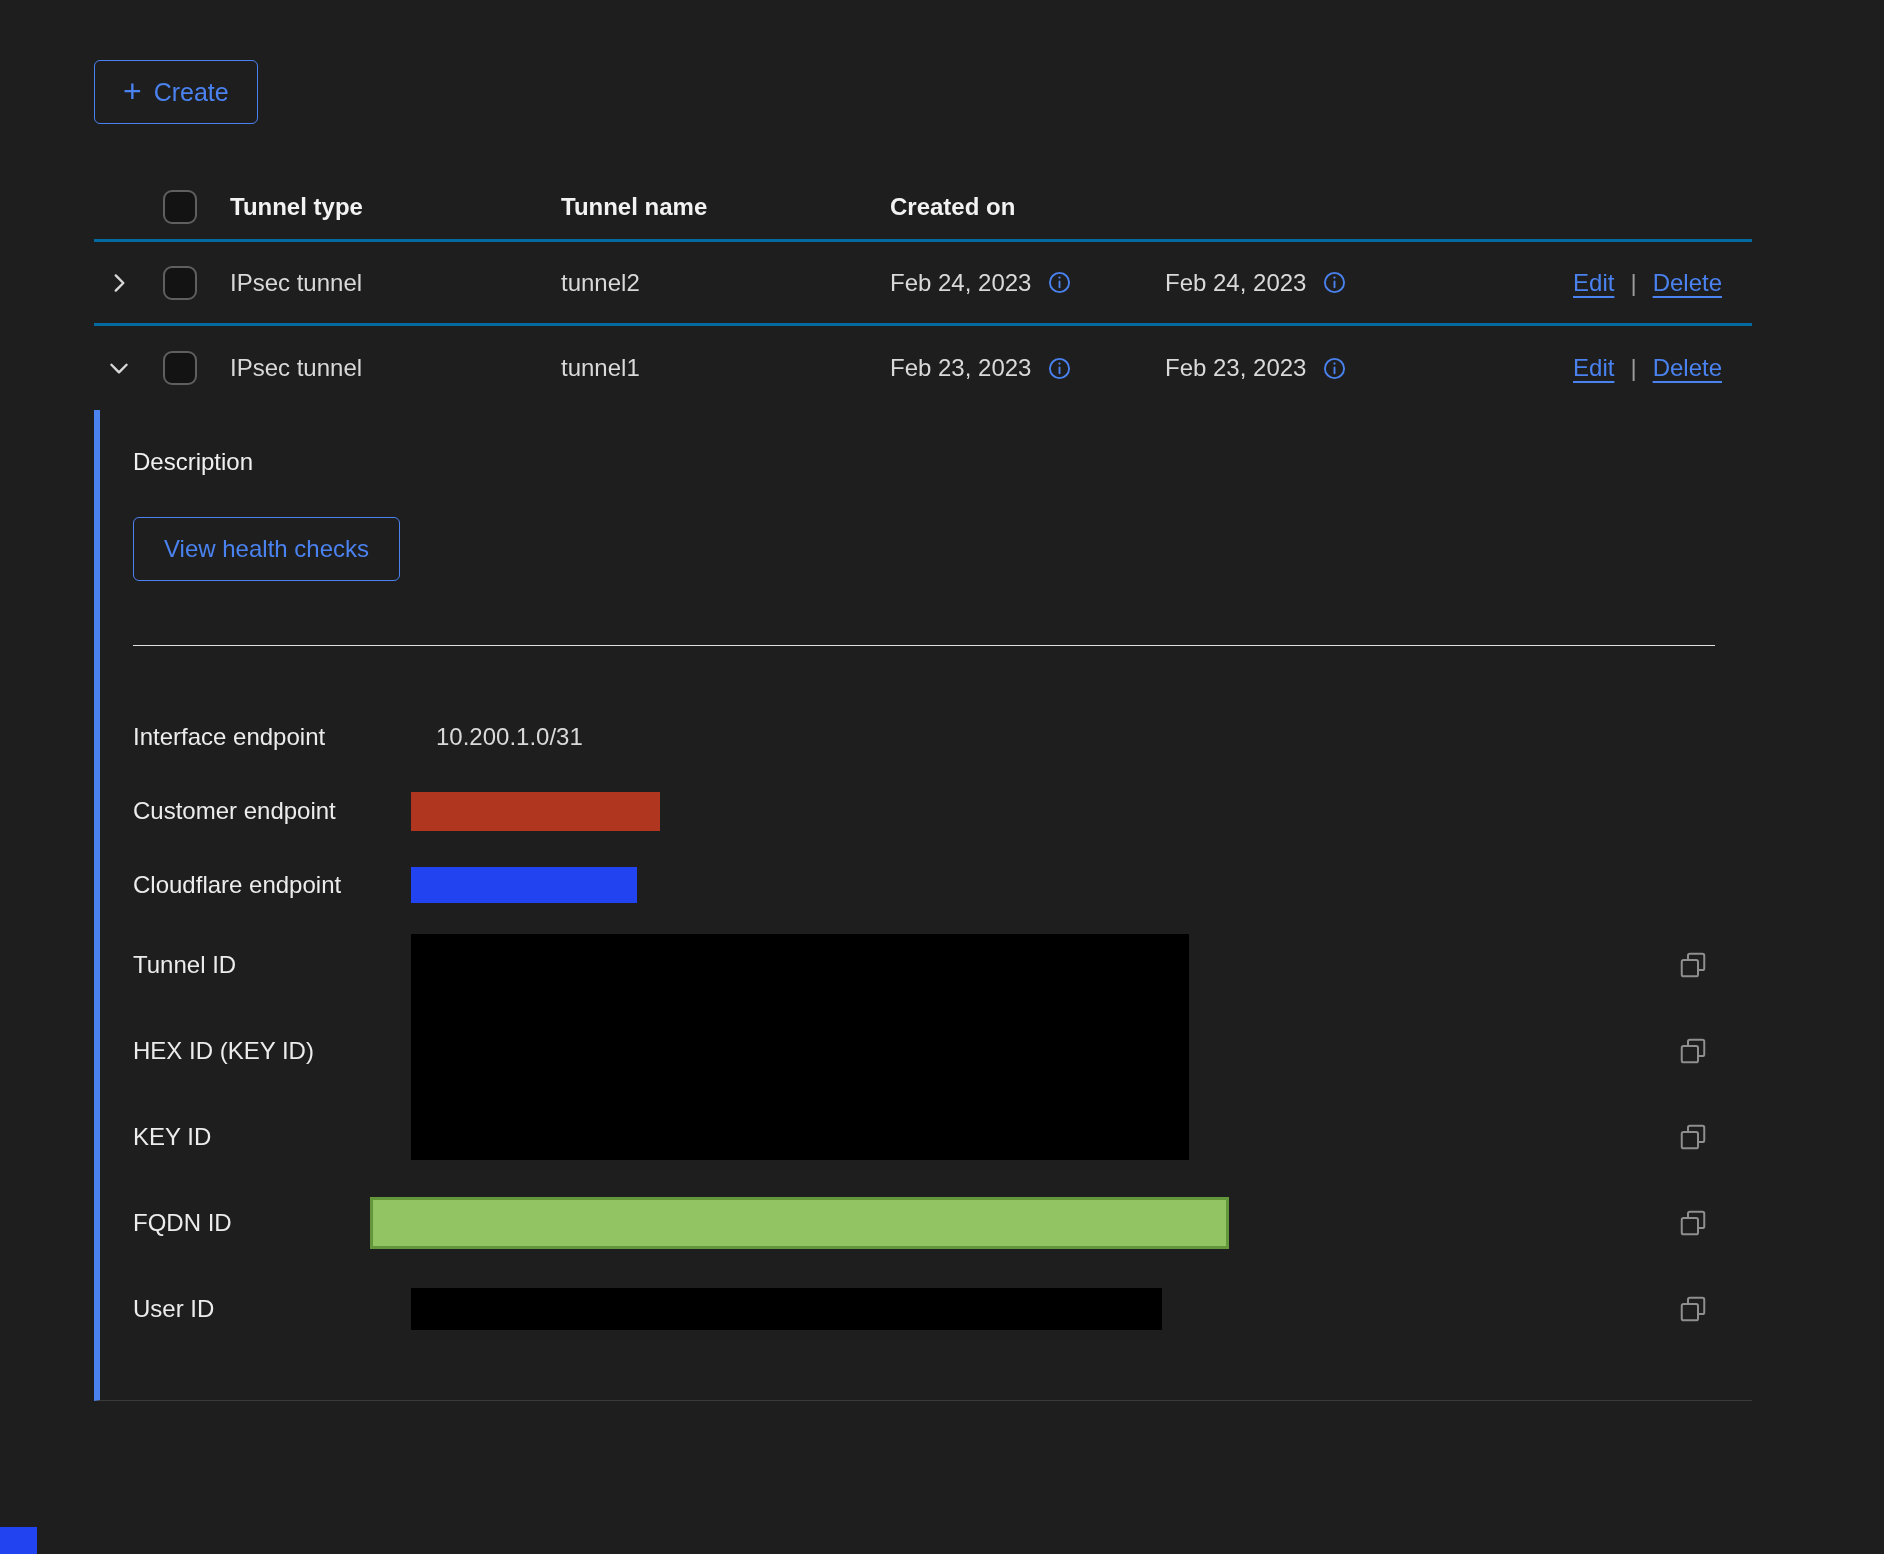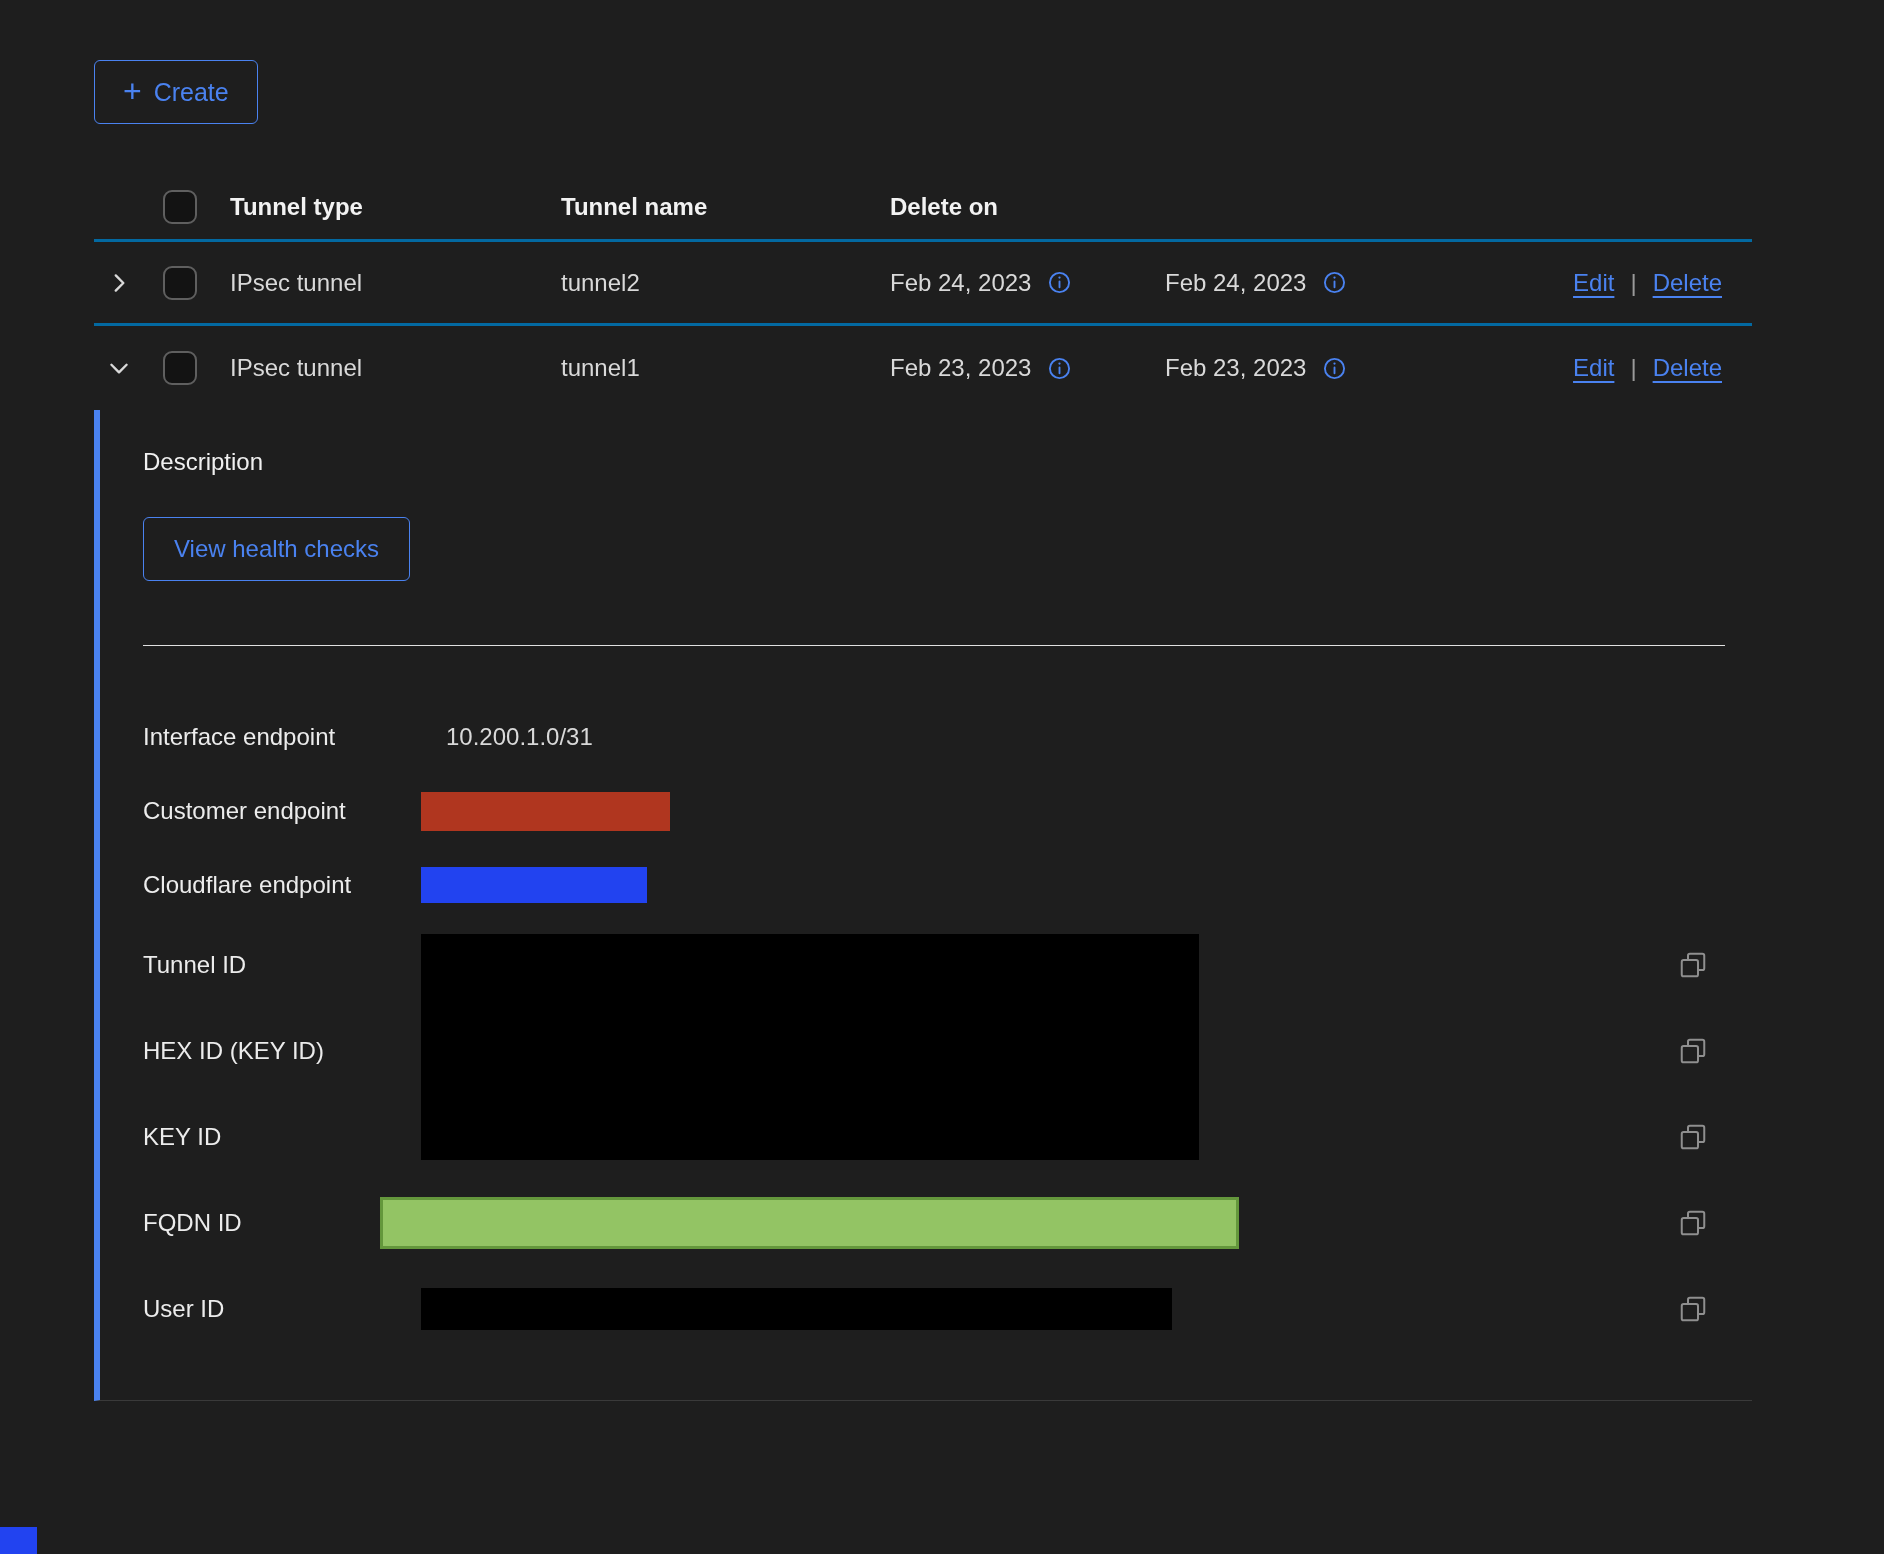--- a/index.html
+++ b/index.html
@@ -52,21 +52,21 @@
     cursor:pointer; font-size:24px;
   }
   .sep { color:#9a9a9a; margin:0 16px; }
 
   
   .panel {
     border-left:6px solid #4a82f0;
     border-bottom:1px solid #3a3a3a;
     padding-bottom:48px;
   }
-  .panel-inner { padding:34px 0 0 33px;margin-left:10px; }
+  .panel-inner { padding:34px 0 0 33px; }
   .desc-label { font-size:24px; line-height:36px; color:#f0f0f0; }
   .desc-value { margin-top:48px; font-size:24px; line-height:36px; color:#8f8f8f; }
   .health-btn {
     margin-top:37px; height:64px; padding:8px 30px;
     background:transparent;
     border:1px solid #4a82f0; border-radius:6px;
     color:#4a82f0; font-size:24px;
     font-family:"Liberation Sans","DejaVu Sans",sans-serif;
     display:block; cursor:pointer;
   }
@@ -111,21 +111,21 @@
 
   <div class="table">
 
     <div class="trow thead">
       <div class="cell chev"></div>
       <div class="cell">
         <span class="checkbox"></span>
       </div>
       <div class="cell">Tunnel type</div>
       <div class="cell">Tunnel name</div>
-      <div class="cell">Delete on</div>
+      <div class="cell">Created on</div>
       <div class="cell col-actions"></div>
     </div>
 
     <div class="trow r1">
       <div class="cell chev">
         <button class="chev-btn">
           <svg width="26" height="26" viewBox="0 0 24 24" fill="none" stroke="#d9d9d9" stroke-width="2.2" stroke-linecap="round" stroke-linejoin="round">
               <polyline points="9 5 16 12 9 19"></polyline>
             </svg>
         </button>

